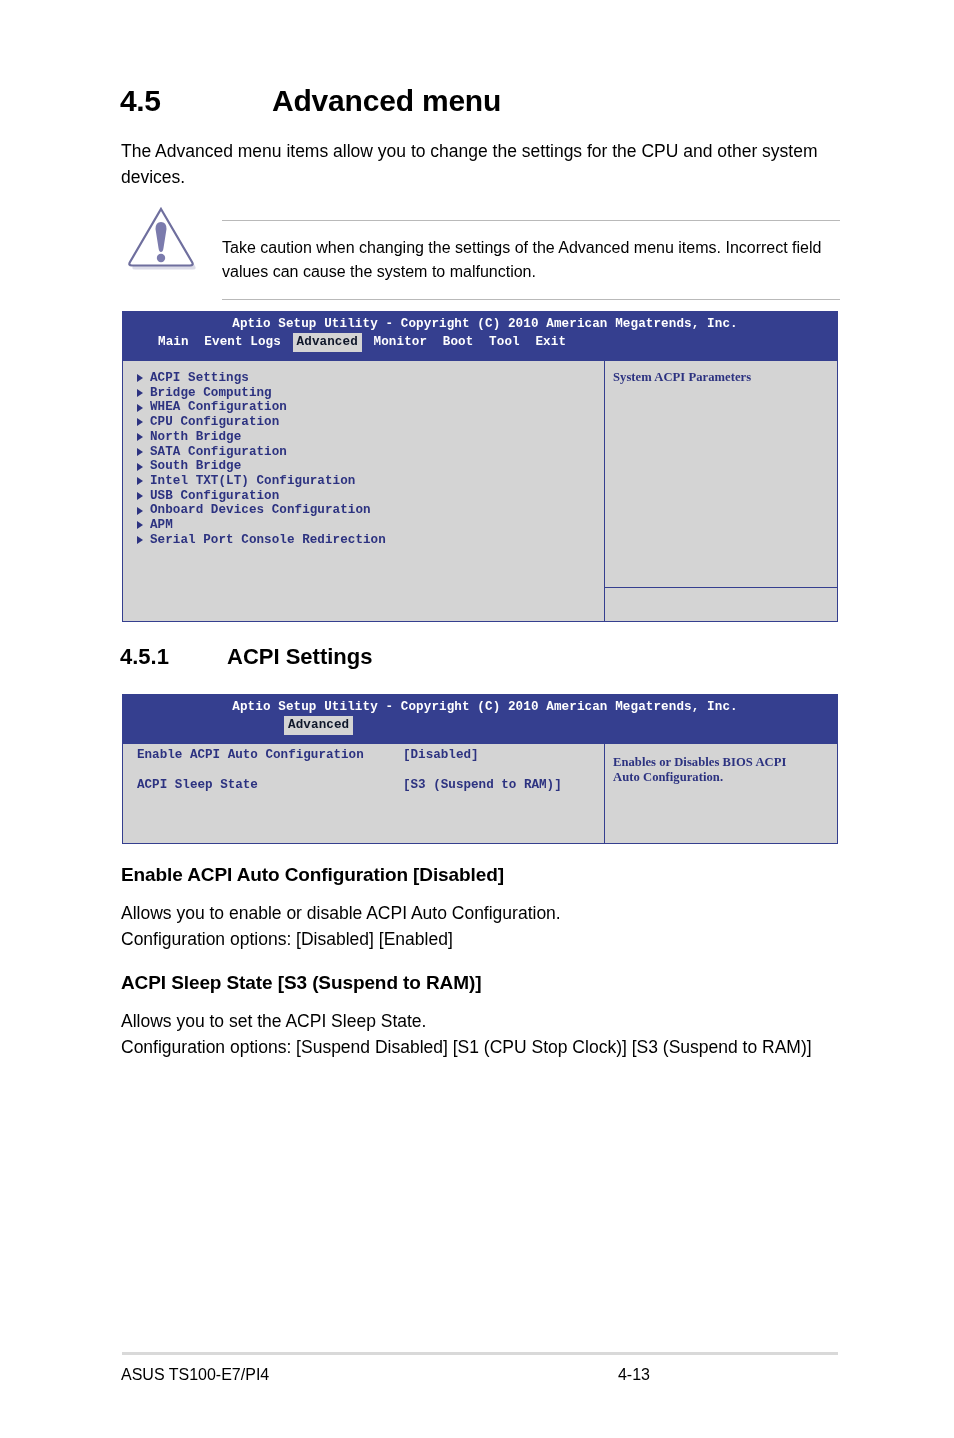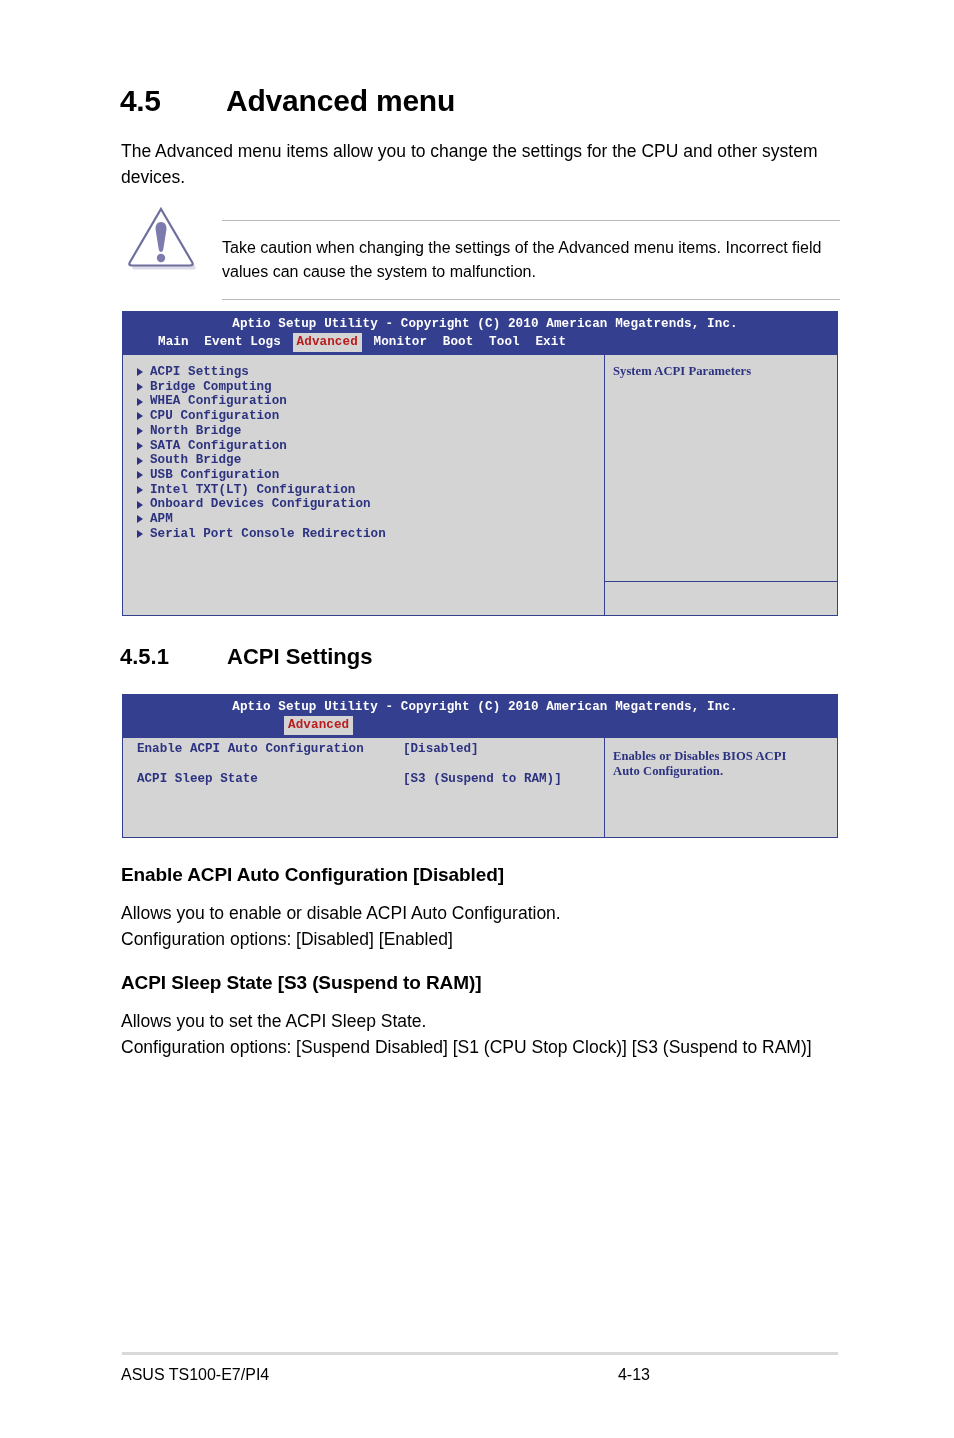--- a/index.html
+++ b/index.html
@@ -36,20 +36,21 @@
     font-size: 30px;
     font-weight: bold;
     letter-spacing: -0.4px;
     width: 106px;
     flex: none;
   }
   .h1-text {
     font-size: 30px;
     font-weight: bold;
     letter-spacing: -0.2px;
+    margin-left: 46px;
   }
 
   .intro {
     position: absolute;
     left: 121px;
     top: 138px;
     width: 718px;
     font-size: 17.5px;
     line-height: 26px;
   }
@@ -103,30 +104,30 @@
   .bios-title {
     text-align: center;
     padding-top: 5px;
     padding-left: 10px;
     white-space: pre;
     font-weight: bold;
   }
   .bios-tabs {
     display: flex;
     padding-left: 32px;
-    padding-bottom: 3px;
+    padding-bottom: 9px;
     white-space: pre;
     font-weight: bold;
   }
   .bios-tab {
     padding: 1px 4px 1px 4px;
   }
   .bios-tab.sel {
     background: #d4d4d4;
-    color: #b91c1c;
+    color: #0f172a;
   }
   .bios-tab-sp { padding: 1px 0; }
 
   .bios-body {
     display: flex;
     border: 1.5px solid #353f8f;
     border-top: none;
     background: #d4d4d4;
     box-sizing: border-box;
   }
@@ -332,25 +333,25 @@
         <div class="bios-item">
           <span class="tri"></span>
           <span class="bios-line">SATA Configuration</span>
         </div>
         <div class="bios-item">
           <span class="tri"></span>
           <span class="bios-line">South Bridge</span>
         </div>
         <div class="bios-item">
           <span class="tri"></span>
+          <span class="bios-line">Intel TXT(LT) Configuration</span>
+        </div>
+        <div class="bios-item">
+          <span class="tri"></span>
           <span class="bios-line">USB Configuration</span>
-        </div>
-        <div class="bios-item">
-          <span class="tri"></span>
-          <span class="bios-line">Intel TXT(LT) Configuration</span>
         </div>
         <div class="bios-item">
           <span class="tri"></span>
           <span class="bios-line">Onboard Devices Configuration</span>
         </div>
         <div class="bios-item">
           <span class="tri"></span>
           <span class="bios-line">APM</span>
         </div>
         <div class="bios-item">

